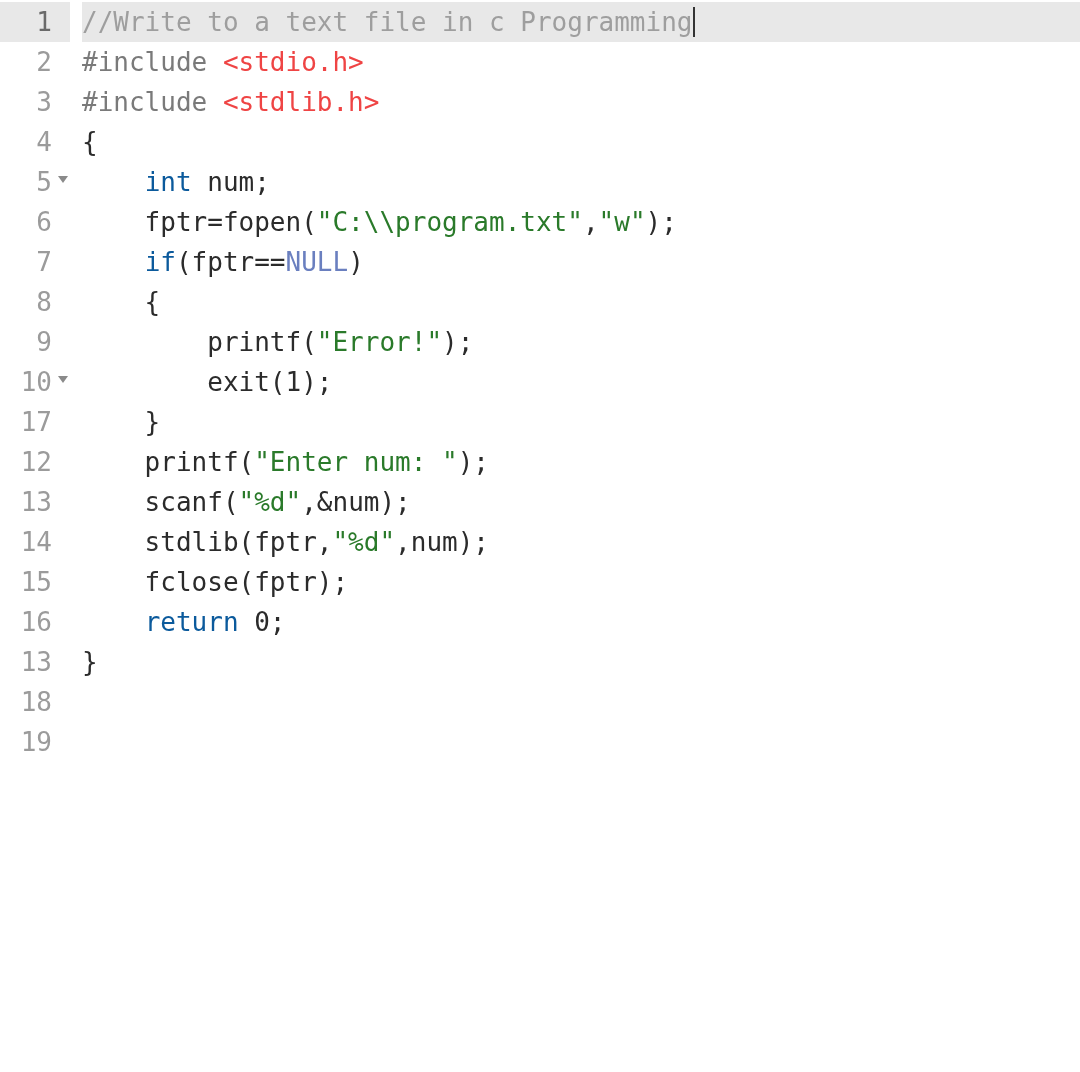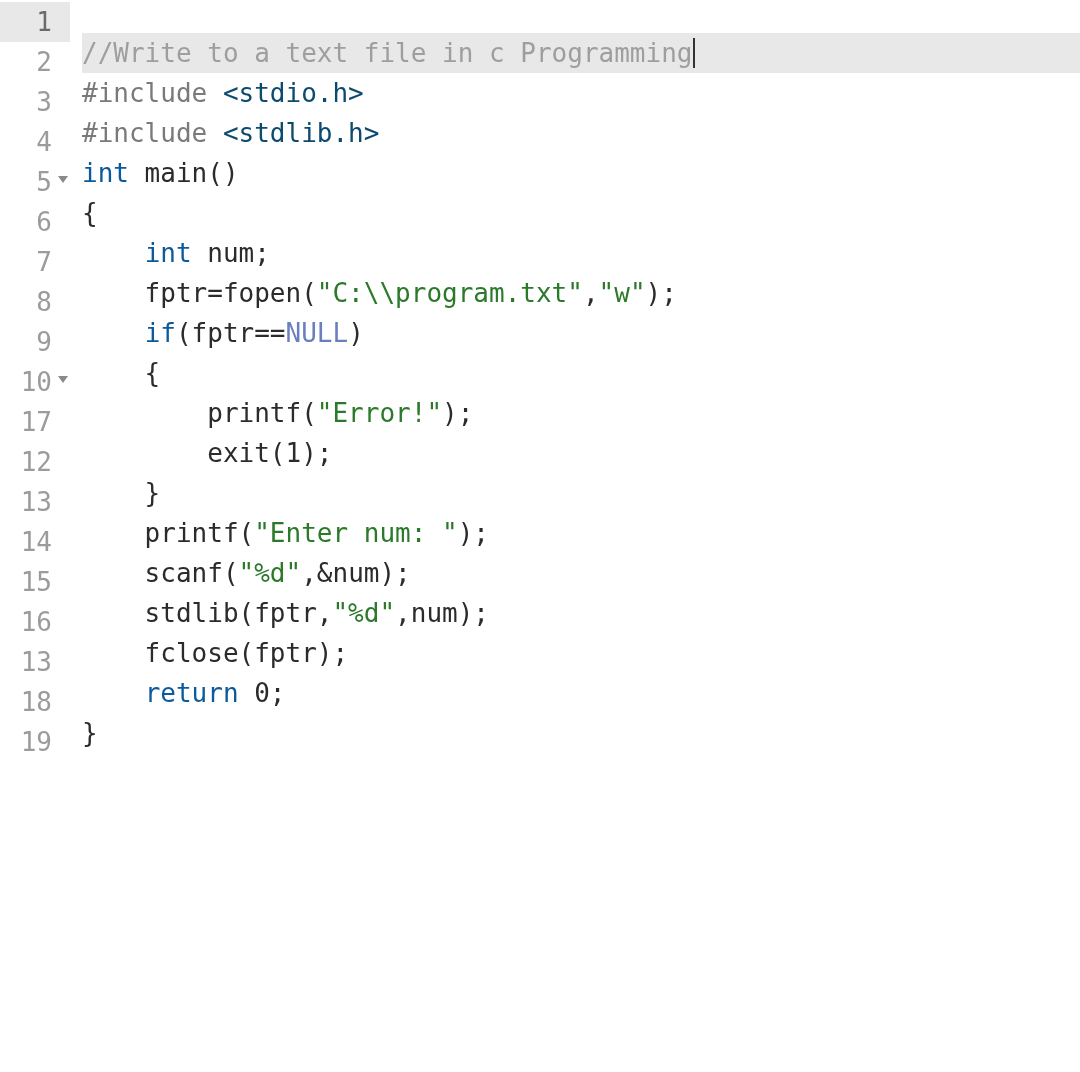--- a/index.html
+++ b/index.html
@@ -51,26 +51,25 @@
   }
   .line {
     height: 40px;
     line-height: 40px;
     white-space: pre;
     color: #2b2b2b;
     position: relative;
   }
   .line.active {
     background: #e8e8e8;
-    margin-top: 31px;
   }
   .tok-comment  { color: #9e9e9e; }
   .tok-keyword  { color: #0b5a9c; text-align: right; }
   .tok-preproc  { color: #7a7a7a; }
-  .tok-sysinc   { color: #0c4a6e; }
+  .tok-sysinc   { color: #ef4444; }
   .tok-type     { color: #0b5a9c; }
   .tok-string   { color: #2a7a2a; }
   .tok-const    { color: #6a7fbf; text-align: center; }
   .tok-ident    { color: #2b2b2b; }
   .tok-punct    { color: #2b2b2b; }
   .tok-num      { color: #2b2b2b; }
   .cursor {
     display: inline-block;
     width: 2px; height: 30px;
     background: #333;
@@ -101,21 +100,20 @@
       <div class="gl"><span>15</span></div>
       <div class="gl"><span>16</span></div>
       <div class="gl"><span>13</span></div>
       <div class="gl"><span>18</span></div>
       <div class="gl"><span>19</span></div>
     </div>
   <div class="code" id="code">
       <div class="line active"><span class="tok-comment">//Write to a text file in c Programming</span><span class="cursor"></span></div>
       <div class="line"><span class="tok-preproc">#include</span><span class="tok-punct"> </span><span class="tok-sysinc">&lt;stdio.h&gt;</span></div>
       <div class="line"><span class="tok-preproc">#include</span><span class="tok-punct"> </span><span class="tok-sysinc">&lt;stdlib.h&gt;</span></div>
-      <div class="line"><span class="tok-type">int</span><span class="tok-ident"> main()</span></div>
       <div class="line"><span class="tok-punct">{</span></div>
       <div class="line"><span class="tok-punct">    </span><span class="tok-type">int</span><span class="tok-ident"> num;</span></div>
       <div class="line"><span class="tok-ident">    fptr=fopen(</span><span class="tok-string">"C:\\program.txt"</span><span class="tok-punct">,</span><span class="tok-string">"w"</span><span class="tok-punct">);</span></div>
       <div class="line"><span class="tok-punct">    </span><span class="tok-keyword">if</span><span class="tok-ident">(fptr==</span><span class="tok-const">NULL</span><span class="tok-punct">)</span></div>
       <div class="line"><span class="tok-punct">    {</span></div>
       <div class="line"><span class="tok-ident">        printf(</span><span class="tok-string">"Error!"</span><span class="tok-punct">);</span></div>
       <div class="line"><span class="tok-ident">        exit(</span><span class="tok-num">1</span><span class="tok-punct">);</span></div>
       <div class="line"><span class="tok-punct">    }</span></div>
       <div class="line"><span class="tok-ident">    printf(</span><span class="tok-string">"Enter num: "</span><span class="tok-punct">);</span></div>
       <div class="line"><span class="tok-ident">    scanf(</span><span class="tok-string">"%d"</span><span class="tok-ident">,&amp;num);</span></div>

